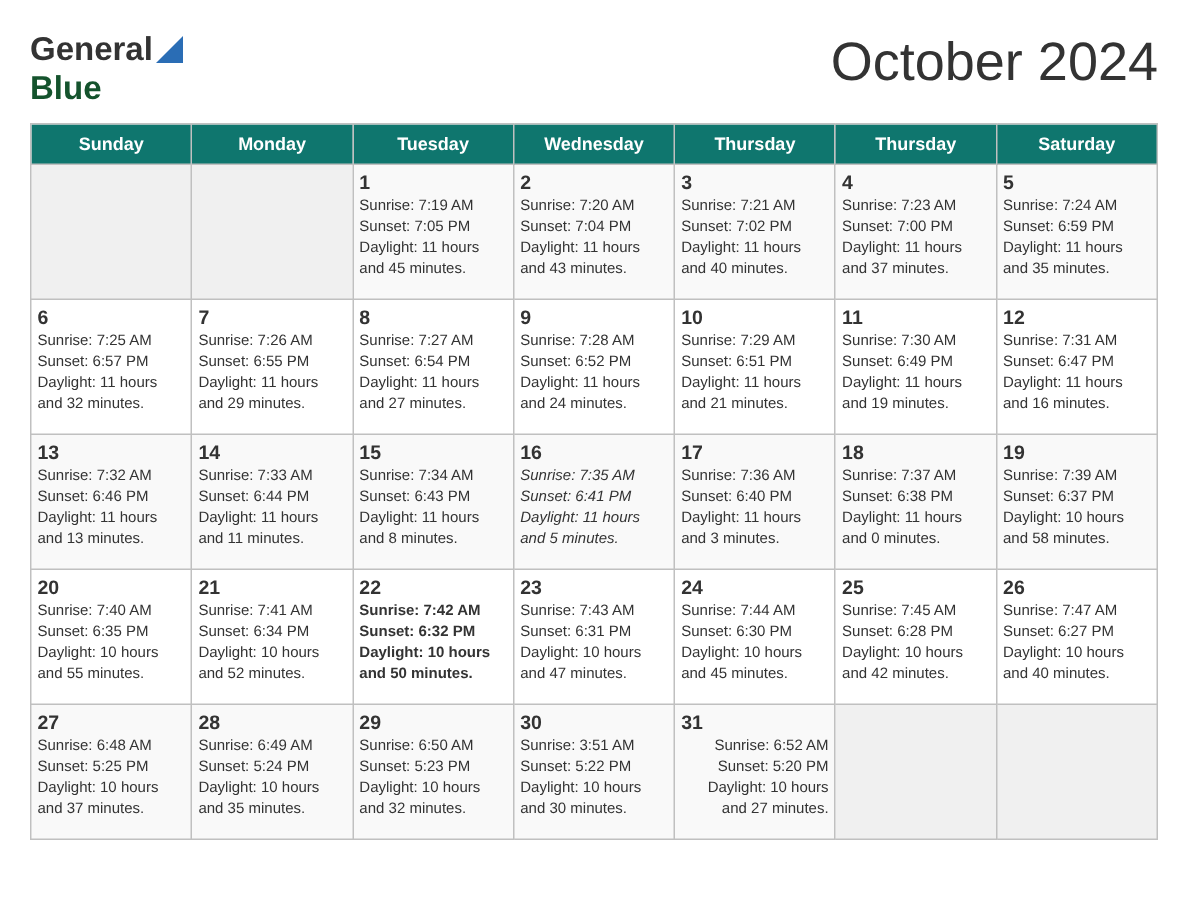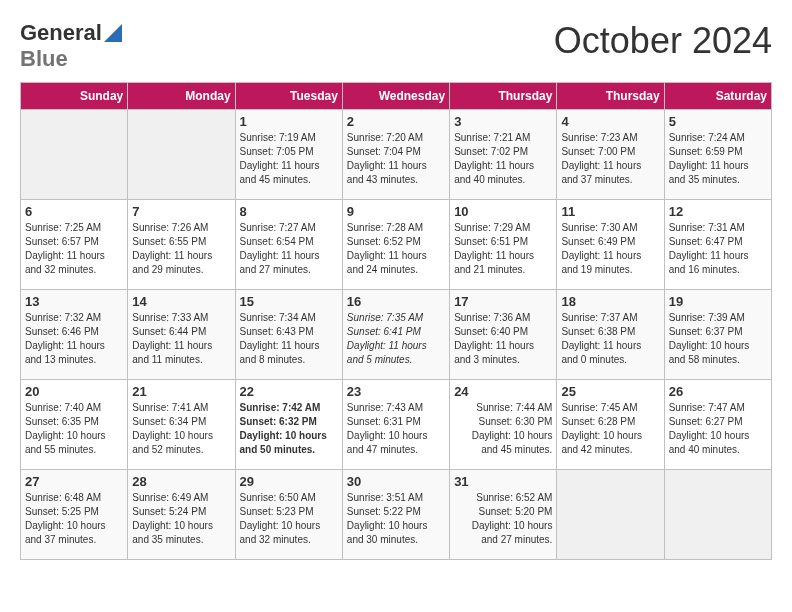--- a/index.html
+++ b/index.html
@@ -37,24 +37,24 @@
     .subtitle {
       font-size: 16px;
       color: #555;
     }
     table {
       width: 100%;
       border-collapse: collapse;
       font-size: 11px;
     }
     thead tr th {
-      background-color: #be185d;
+      background-color: #0f766e;
       color: #fff;
       padding: 6px 4px;
-      text-align: right;
+      text-align: center;
       font-size: 12px;
       font-weight: bold;
       border: 1px solid #c0c0c0;
     }
     tbody tr td {
       border: 1px solid #c0c0c0;
       vertical-align: top;
       padding: 4px;
       min-height: 80px;
       height: 90px;
@@ -86,21 +86,21 @@
 
 <div class="header">
   <div class="logo">
     <div class="logo-text">
       <span style="font-size:22px;font-weight:bold;color:#333;">General</span>
       <svg width="18" height="18" viewBox="0 0 18 18" style="margin-left:2px;">
         <polygon points="0,18 18,0 18,18" fill="#2a6db5"></polygon>
       </svg>
     </div>
     <div>
-      <span style="font-size:22px;font-weight:bold;color:#737373;">Blue</span>
+      <span style="font-size:22px;font-weight:bold;color:#14532d;">Blue</span>
     </div>
   </div>
   <div class="title-section">
     <div class="month-title">October 2024</div>
   </div>
 </div>
 
 <table>
   <thead>
     <tr id="header-row">
@@ -256,21 +256,21 @@
 Daylight: 10 hours and 50 minutes.</div>
         </td>
         <td>
           <div class="day-number">23</div>
           <div class="day-info" style="white-space: pre-line;">Sunrise: 7:43 AM
 Sunset: 6:31 PM
 Daylight: 10 hours and 47 minutes.</div>
         </td>
         <td>
           <div class="day-number">24</div>
-          <div class="day-info" style="white-space: pre-line; text-align: right;">Sunrise: 7:44 AM
+          <div class="day-info" style="white-space: pre-line;">Sunrise: 7:44 AM
 Sunset: 6:30 PM
 Daylight: 10 hours and 45 minutes.</div>
         </td>
         <td>
           <div class="day-number">25</div>
           <div class="day-info" style="white-space: pre-line;">Sunrise: 7:45 AM
 Sunset: 6:28 PM
 Daylight: 10 hours and 42 minutes.</div>
         </td>
         <td>

